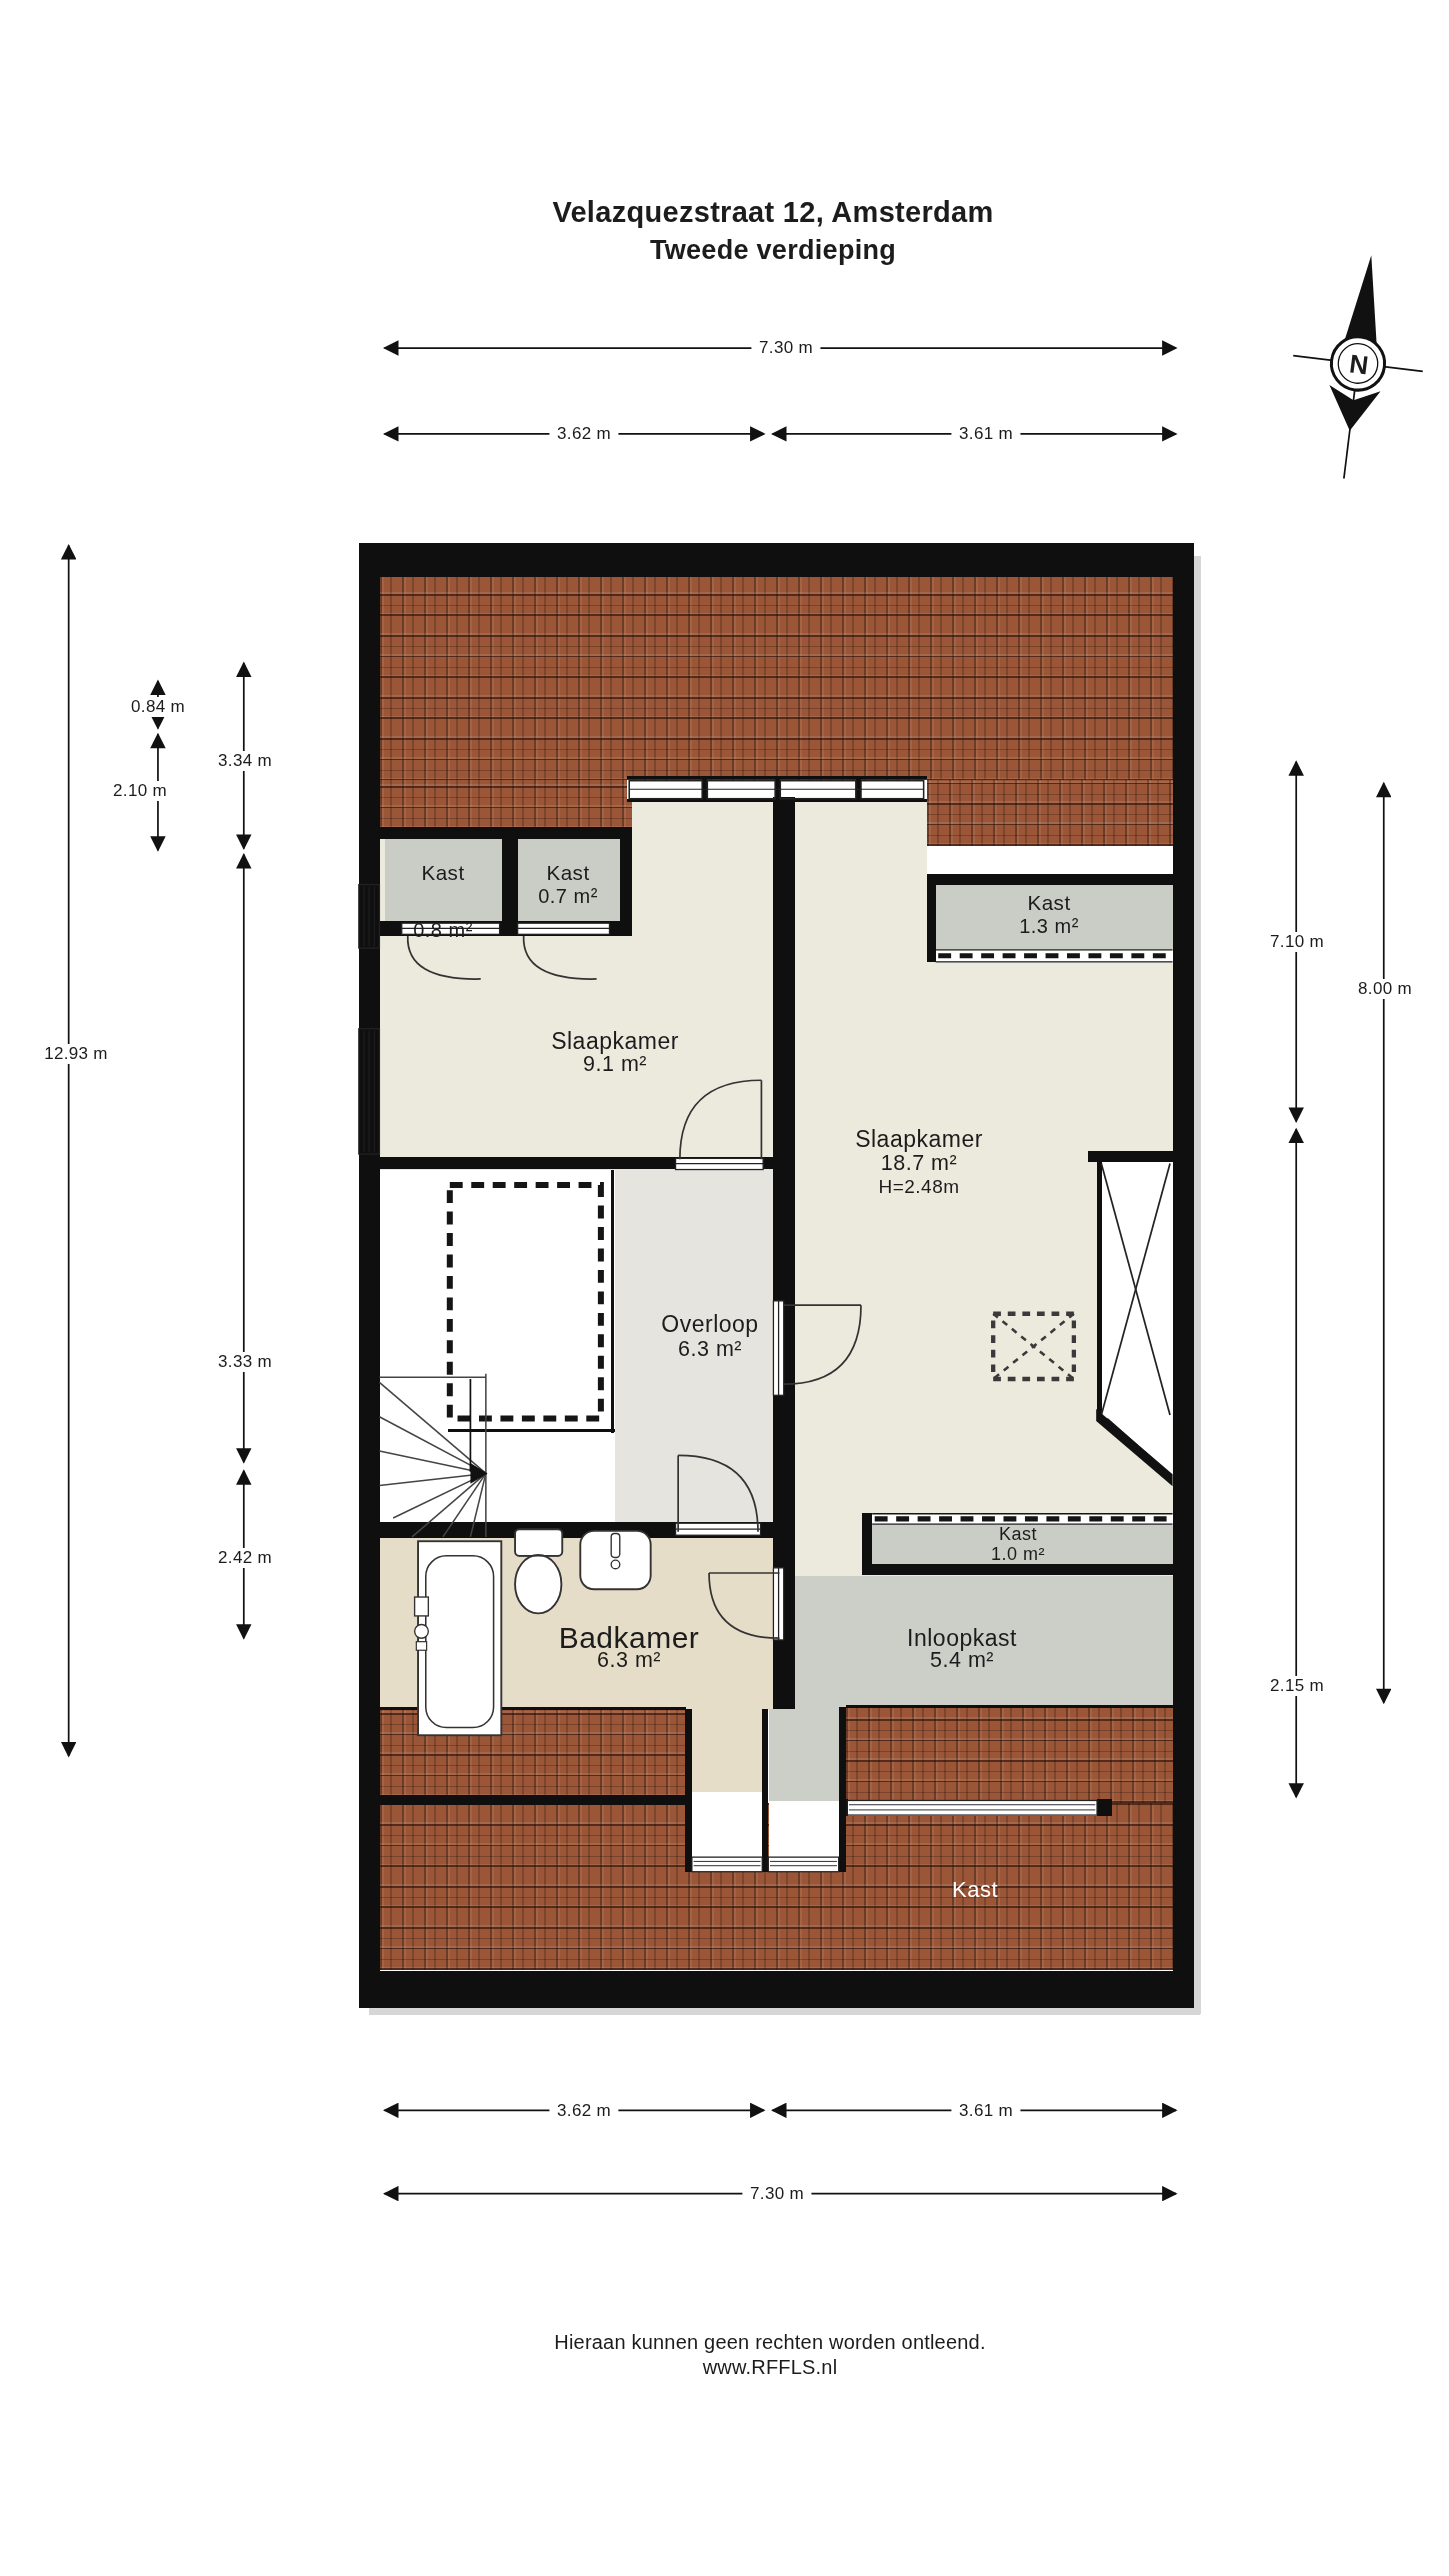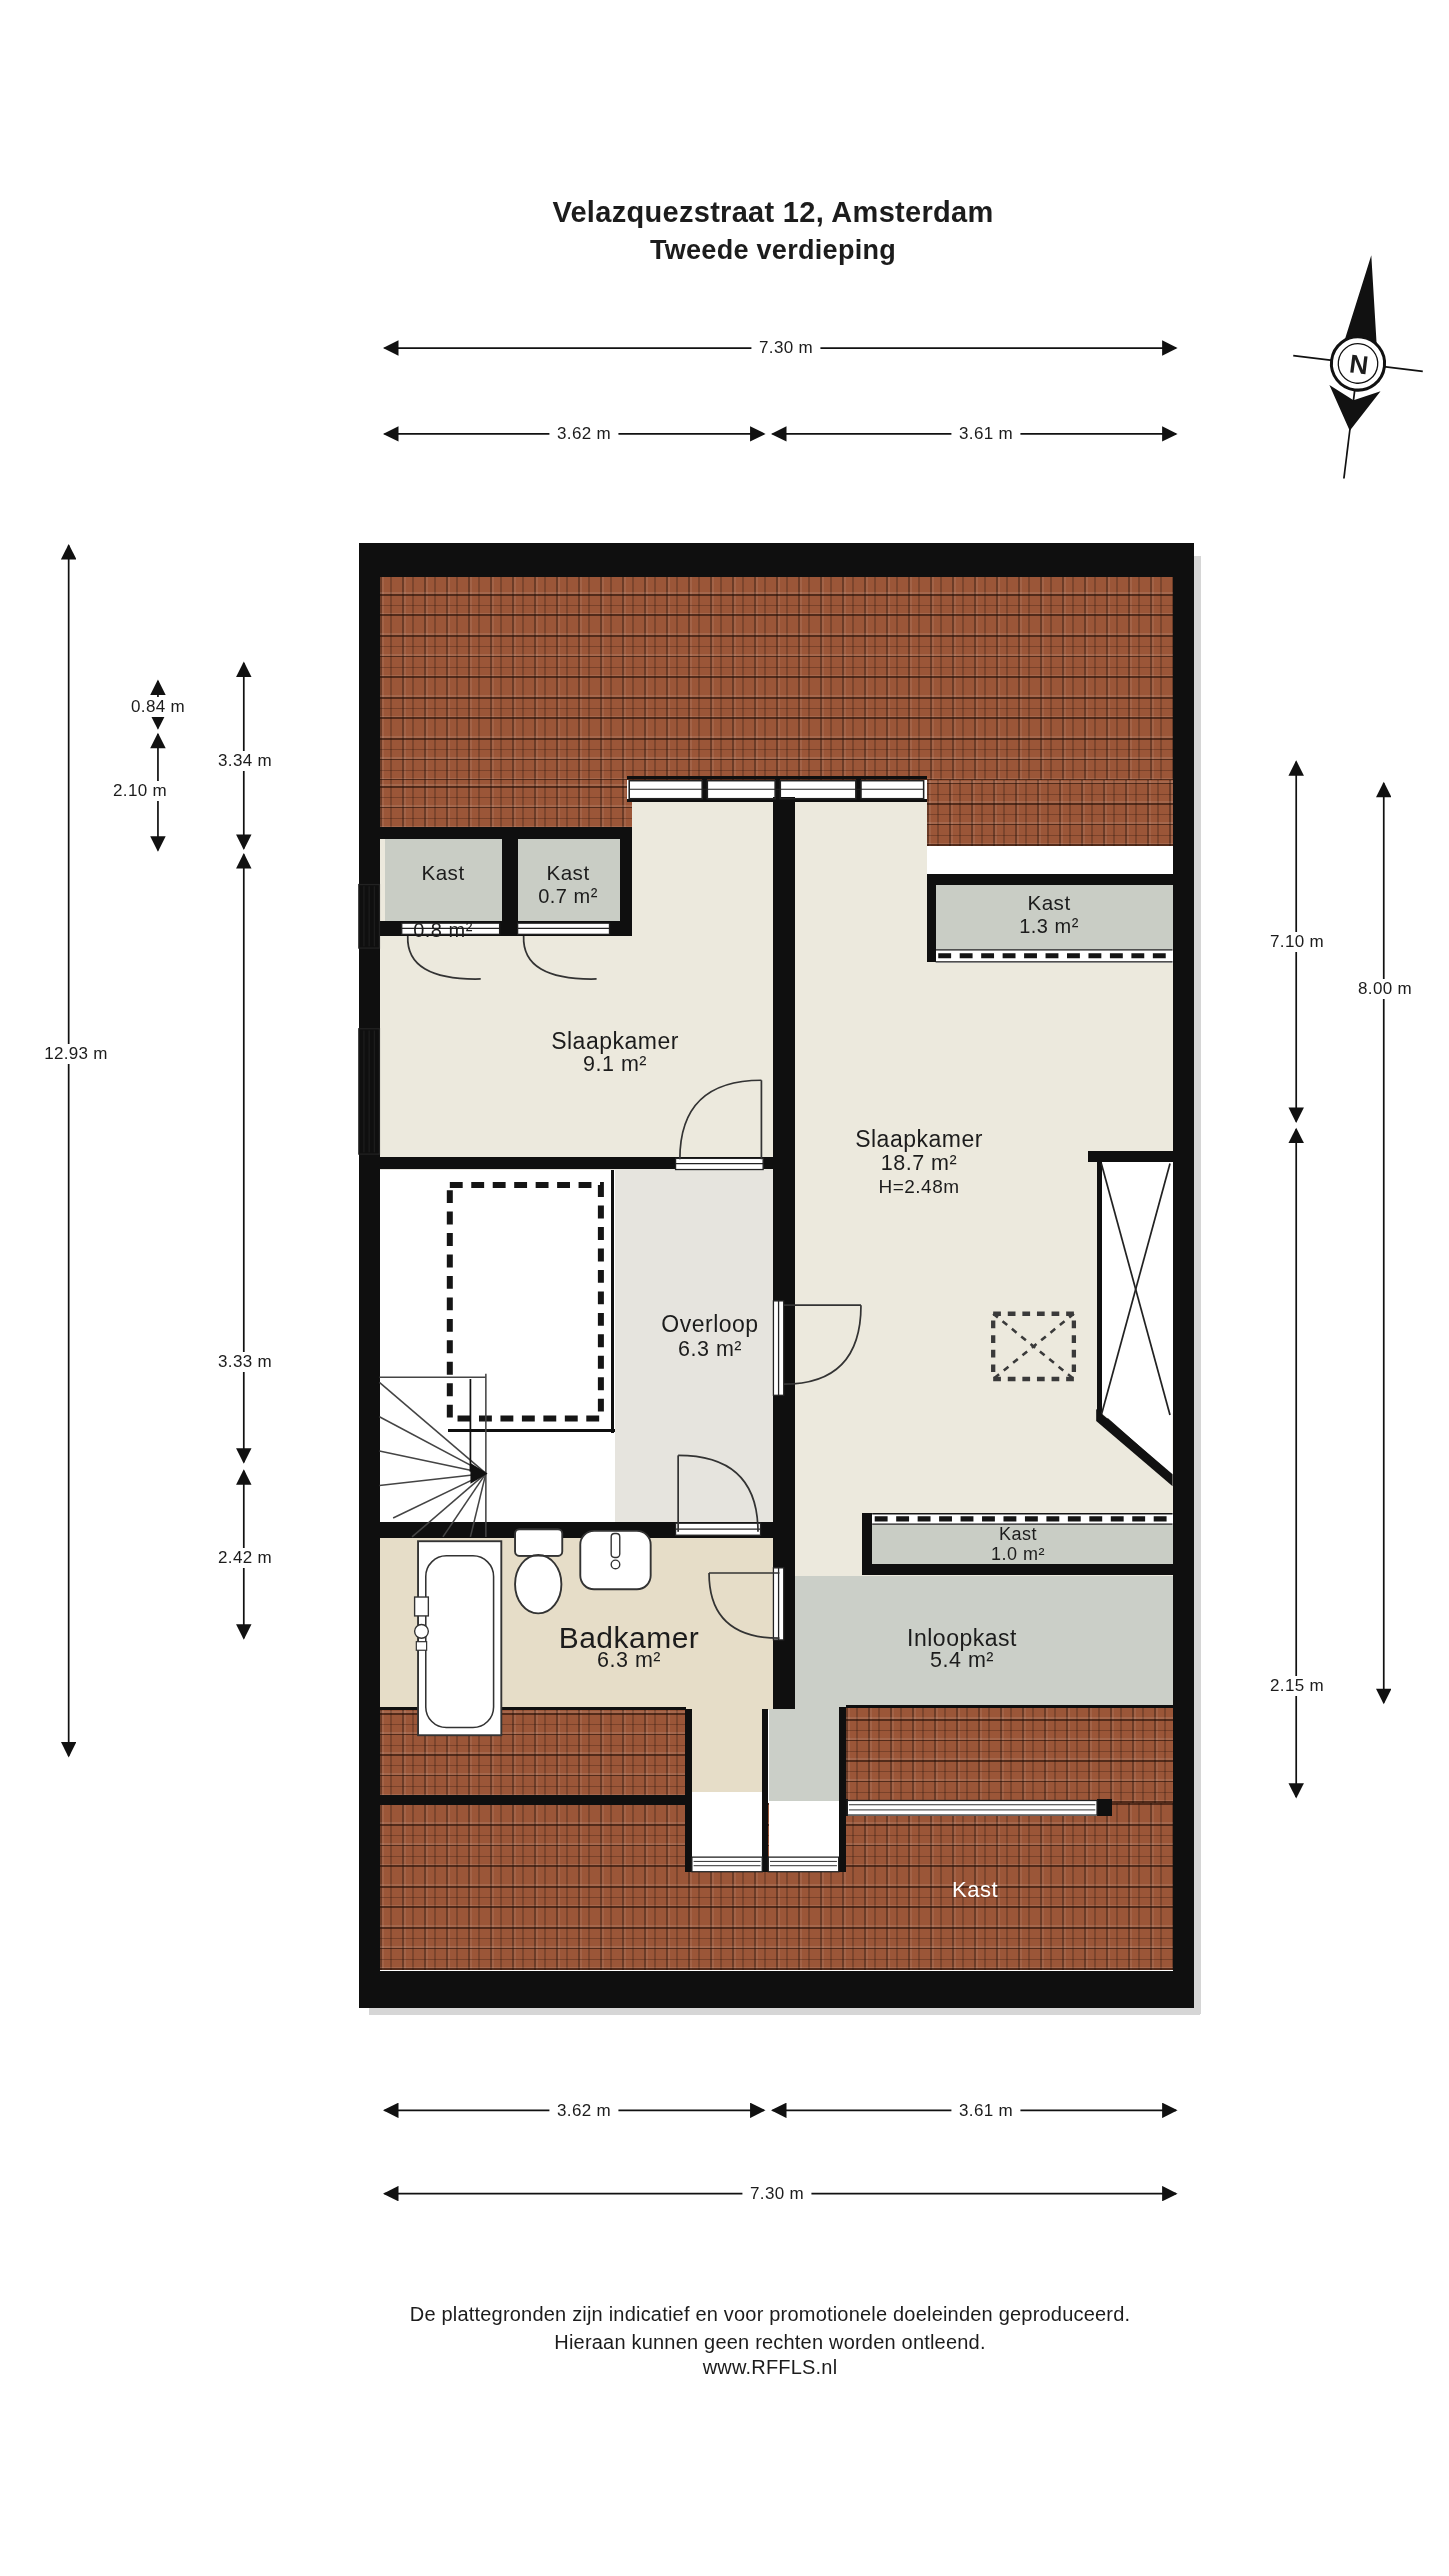--- a/index.html
+++ b/index.html
@@ -292,18 +292,17 @@
   <div class="lbl dim" style="left:76px;top:1054px;">12.93 m</div>
   <div class="lbl dim" style="left:158px;top:707px;">0.84 m</div>
   <div class="lbl dim" style="left:140px;top:791px;">2.10 m</div>
   <div class="lbl dim" style="left:245px;top:761px;">3.34 m</div>
   <div class="lbl dim" style="left:245px;top:1362px;">3.33 m</div>
   <div class="lbl dim" style="left:245px;top:1558px;">2.42 m</div>
   <div class="lbl dim" style="left:1297px;top:942px;">7.10 m</div>
   <div class="lbl dim" style="left:1385px;top:989px;">8.00 m</div>
   <div class="lbl dim" style="left:1297px;top:1686px;">2.15 m</div>
 
-  <div class="lbl" style="left:770px;top:2314px;font-size:20px;letter-spacing:0.2px;">De plattegronden zijn indicatief en voor promotionele doeleinden geproduceerd.</div>
   <div class="lbl" style="left:770px;top:2342px;font-size:20px;letter-spacing:0.2px;">Hieraan kunnen geen rechten worden ontleend.</div>
   <div class="lbl" style="left:770px;top:2367px;font-size:20px;letter-spacing:0.2px;">www.RFFLS.nl</div>
 
 </div>
 
 
 </body></html>

